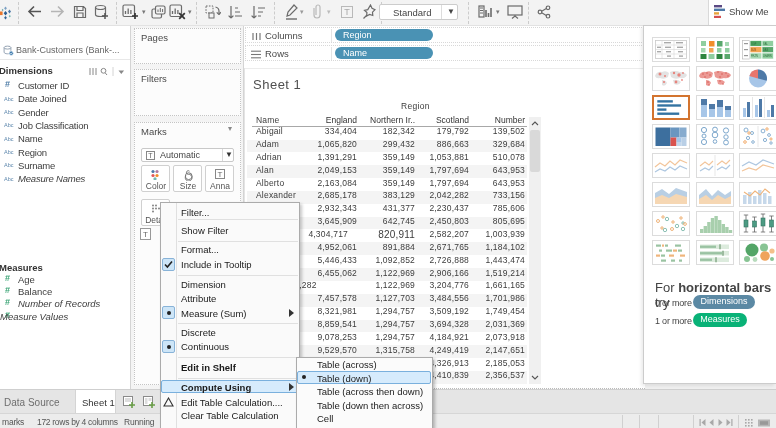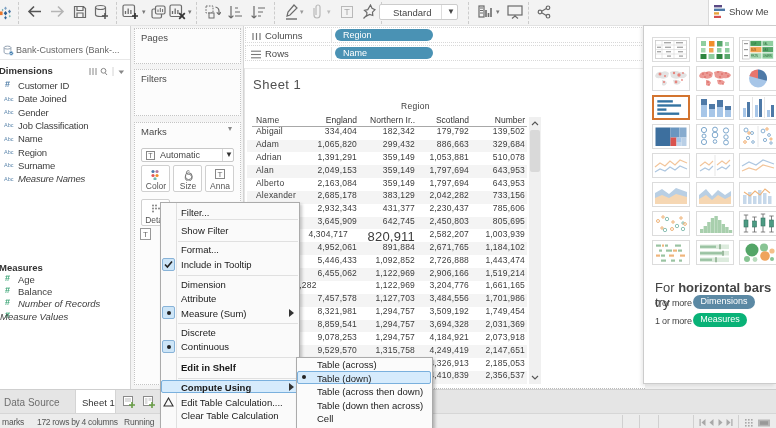--- a/index.html
+++ b/index.html
@@ -340,21 +340,21 @@
     <div class="abs" style="left:389px;top:203.2px;width:80px;text-align:right;font-size:8.5px;color:#3c3c3c;letter-spacing:0.2px;">2,230,437</div>
     <div class="abs" style="left:445px;top:203.2px;width:80px;text-align:right;font-size:8.5px;color:#3c3c3c;letter-spacing:0.2px;">785,606</div>
     <div class="abs" style="left:247px;top:216.6px;width:280px;height:12.9px;background:#f4f4f4;"></div>
     <span class="abs" style="left:256px;top:216.1px;font-size:8.5px;color:#3c3c3c;letter-spacing:0.2px;">Alice</span>
     <div class="abs" style="left:277px;top:216.1px;width:80px;text-align:right;font-size:8.5px;color:#3c3c3c;letter-spacing:0.2px;">3,645,909</div>
     <div class="abs" style="left:335px;top:216.1px;width:80px;text-align:right;font-size:8.5px;color:#3c3c3c;letter-spacing:0.2px;">642,745</div>
     <div class="abs" style="left:389px;top:216.1px;width:80px;text-align:right;font-size:8.5px;color:#3c3c3c;letter-spacing:0.2px;">2,450,803</div>
     <div class="abs" style="left:445px;top:216.1px;width:80px;text-align:right;font-size:8.5px;color:#3c3c3c;letter-spacing:0.2px;">805,695</div>
     <span class="abs" style="left:256px;top:228.9px;font-size:8.5px;color:#3c3c3c;letter-spacing:0.2px;">Amanda</span>
     <div class="abs" style="left:268px;top:228.9px;width:80px;text-align:right;font-size:8.5px;color:#3c3c3c;letter-spacing:0.2px;">4,304,717</div>
-    <div class="abs" style="left:335px;top:228.9px;width:80px;text-align:right;font-size:13px;color:#3c3c3c;letter-spacing:0.2px;">820,911</div>
+    <div class="abs" style="left:335px;top:228.9px;width:80px;text-align:right;font-size:10px;color:#3c3c3c;letter-spacing:0.2px;">820,911</div>
     <div class="abs" style="left:389px;top:228.9px;width:80px;text-align:right;font-size:8.5px;color:#3c3c3c;letter-spacing:0.2px;">2,582,207</div>
     <div class="abs" style="left:445px;top:228.9px;width:80px;text-align:right;font-size:8.5px;color:#3c3c3c;letter-spacing:0.2px;">1,003,939</div>
     <div class="abs" style="left:247px;top:242.3px;width:280px;height:12.9px;background:#f4f4f4;"></div>
     <span class="abs" style="left:256px;top:241.8px;font-size:8.5px;color:#3c3c3c;letter-spacing:0.2px;">Amber</span>
     <div class="abs" style="left:277px;top:241.8px;width:80px;text-align:right;font-size:8.5px;color:#3c3c3c;letter-spacing:0.2px;">4,952,061</div>
     <div class="abs" style="left:335px;top:241.8px;width:80px;text-align:right;font-size:8.5px;color:#3c3c3c;letter-spacing:0.2px;">891,884</div>
     <div class="abs" style="left:389px;top:241.8px;width:80px;text-align:right;font-size:8.5px;color:#3c3c3c;letter-spacing:0.2px;">2,671,765</div>
     <div class="abs" style="left:445px;top:241.8px;width:80px;text-align:right;font-size:8.5px;color:#3c3c3c;letter-spacing:0.2px;">1,184,102</div>
     <span class="abs" style="left:256px;top:254.6px;font-size:8.5px;color:#3c3c3c;letter-spacing:0.2px;">Amelia</span>
     <div class="abs" style="left:277px;top:254.6px;width:80px;text-align:right;font-size:8.5px;color:#3c3c3c;letter-spacing:0.2px;">5,446,433</div>

